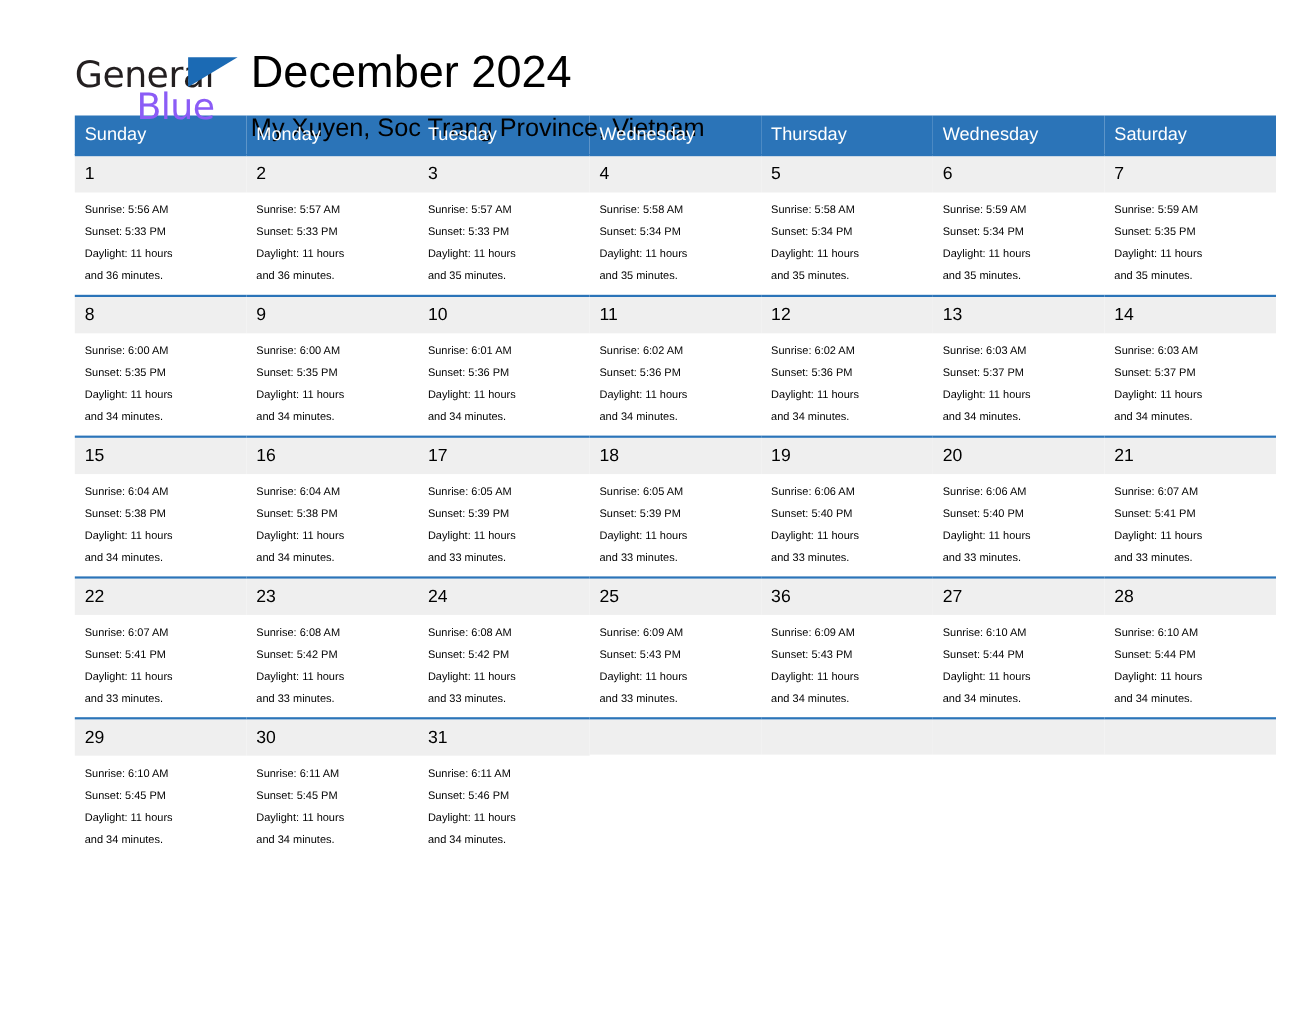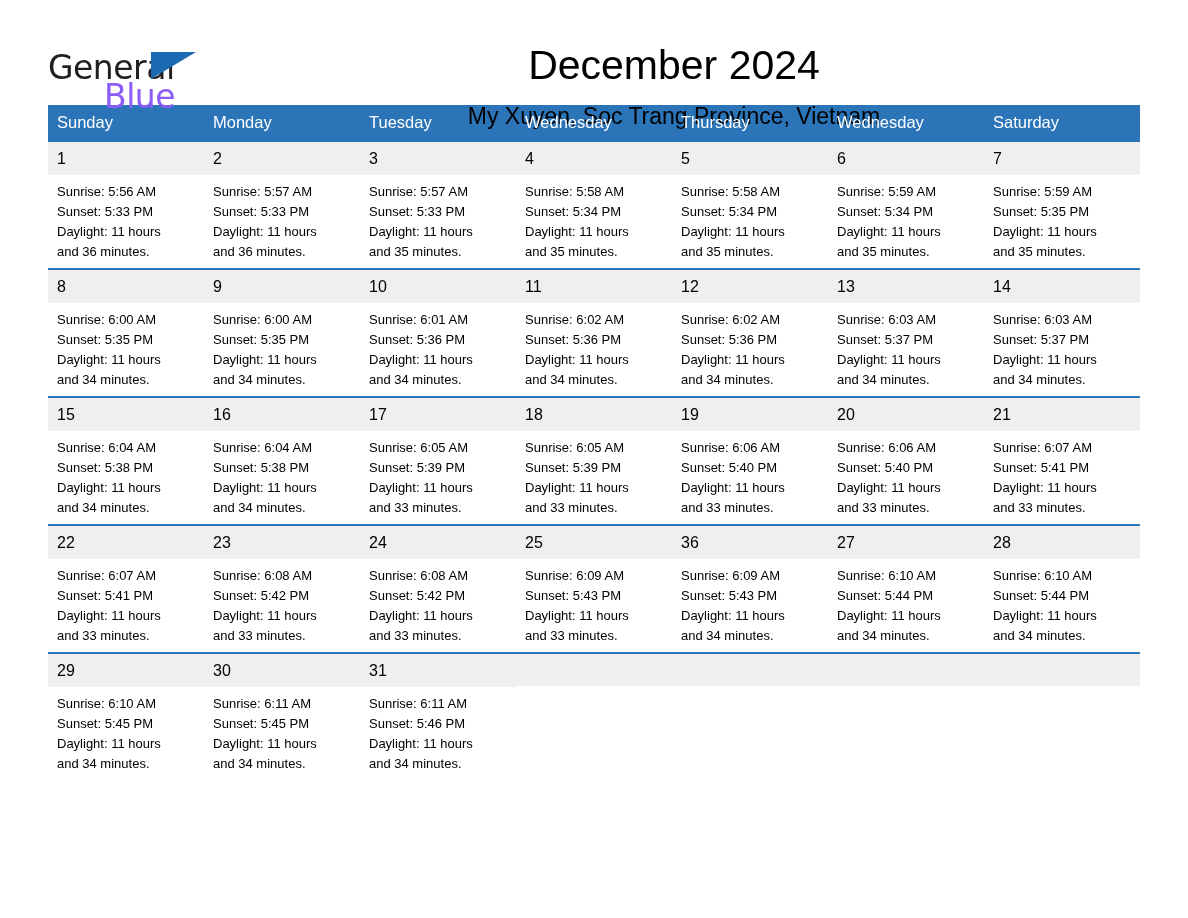--- a/index.html
+++ b/index.html
@@ -12,21 +12,21 @@
     height: 918px;
     font-family: "Liberation Sans", sans-serif;
     color: #000000;
     overflow: hidden;
   }
   .page {
     position: relative;
     width: 1188px;
     height: 918px;
     box-sizing: border-box;
-    padding: 0 48px;
+    padding: 0 68px;
   }
 
   
   .header {
     display: flex;
     align-items: flex-start;
     justify-content: space-between;
     padding-top: 44px;
     height: 96px;
     box-sizing: border-box;
@@ -60,21 +60,21 @@
     position: absolute;
     left: 56px;
     top: 33px;
     font-size: 33px;
     letter-spacing: -0.5px;
     color: #8b5cf6;
     font-family: "DejaVu Sans", sans-serif;
     font-weight: 400;
   }
   .title-block {
-    text-align: center;
+    text-align: left;
     flex: 1 1 auto;
   }
   .month-title {
     font-size: 41px;
     font-weight: 400;
     line-height: 1.05;
     color: #000;
     white-space: nowrap;
   }
   .location {
@@ -121,21 +121,21 @@
     line-height: 1;
     padding: 9px 0 8px 9px;
     color: #000;
     min-height: 15px;
   }
   .daynum.empty {
     color: transparent;
   }
   .details {
     padding: 7px 9px 0 9px;
-    font-size: 13px;
+    font-size: 10px;
     line-height: 20px;
     color: #000;
   }
   .details div {
     white-space: nowrap;
   }
 </style>
 </head>
 <body>
 

